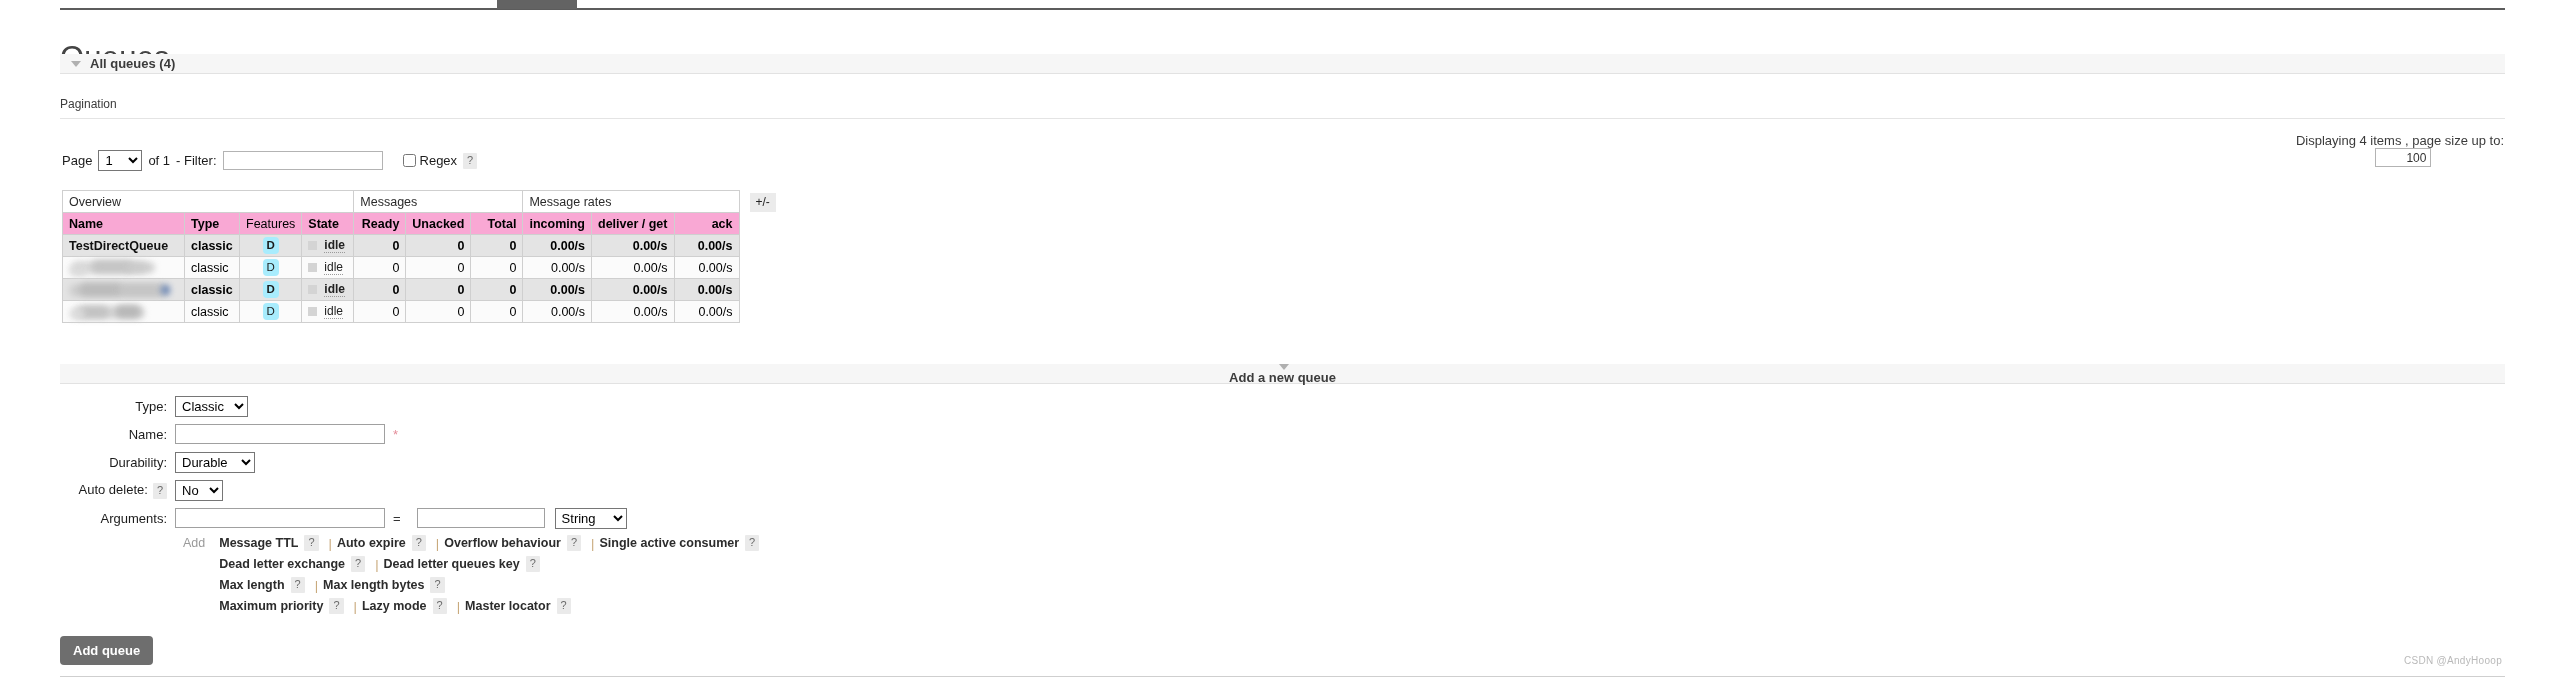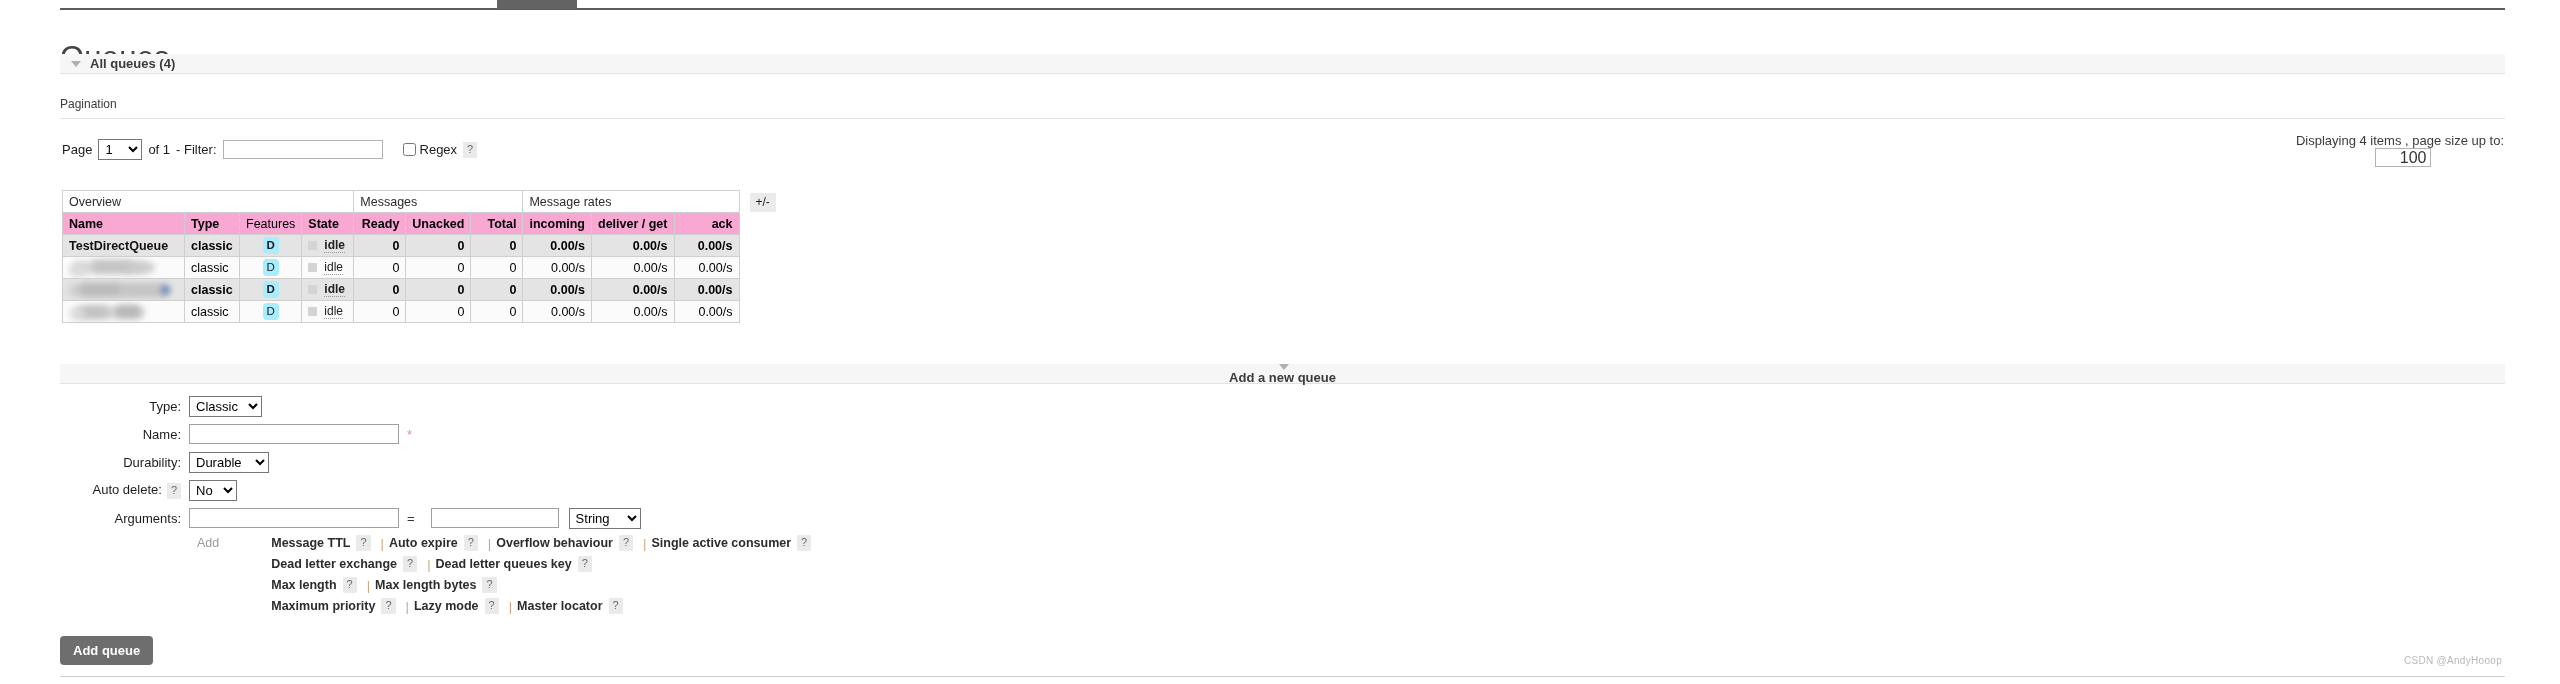--- a/index.html
+++ b/index.html
@@ -85,21 +85,21 @@
     position: absolute;
     left: 60px;
     top: 118px;
     width: 2445px;
     height: 1px;
     background: #e4e4e4;
   }
   #pagination-row {
     position: absolute;
     left: 62px;
-    top: 139px;
+    top: 150px;
     display: flex;
     align-items: center;
     font-size: 13px;
     white-space: nowrap;
   }
   #pagination-row > * { margin-right: 6px; }
   .pg-text { color: #1c1c1c; }
   select.mini {
     font-family: "Liberation Sans", sans-serif;
     font-size: 13px;
@@ -145,21 +145,21 @@
     white-space: nowrap;
     flex-direction: column;
   }
   #pagesize-input {
     width: 56px;
     height: 19px;
     margin-left: 7px;
     border: 1px solid #b3b3b3;
     background: #fff;
     font-family: "Liberation Sans", sans-serif;
-    font-size: 16px;
+    font-size: 12px;
     text-align: right;
     padding: 0 4px;
     color: #333;
   }
 
   
   #queues-table {
     position: absolute;
     left: 62px;
     top: 190px;
@@ -238,21 +238,21 @@
   .redacted .blob {
     position: absolute;
     border-radius: 9px;
     filter: blur(3.2px);
     opacity: .88;
   }
 
   
   #addq-form {
     position: absolute;
-    left: 18px;
+    left: 4px;
     top: 395px;
     width: 1400px;
     font-size: 13px;
     padding-left: 16px;
   }
   .form-row {
     display: flex;
     align-items: center;
     margin-bottom: 6px;
     min-height: 22px;
@@ -278,21 +278,20 @@
   #arg-key   { width: 210px; }
   #arg-val   { width: 128px; margin-left: 8px; }
   .eq-sign { margin: 0 8px 0 8px; color: #333; }
   #arg-type { width: 72px; margin-left: 10px; }
 
   #args-presets {
     margin-left: 163px;
     margin-top: 3px;
     display: flex;
     align-items: flex-start;
-    gap: 38px;
   }
   #add-label {
     color: #9a9a9a;
     font-size: 12.5px;
     margin-right: 14px;
     padding-top: 1px;
   }
   .preset-lines { display: flex; flex-direction: column; gap: 5px; }
   .preset-line { display: flex; align-items: center; white-space: nowrap; }
   .preset-link {

